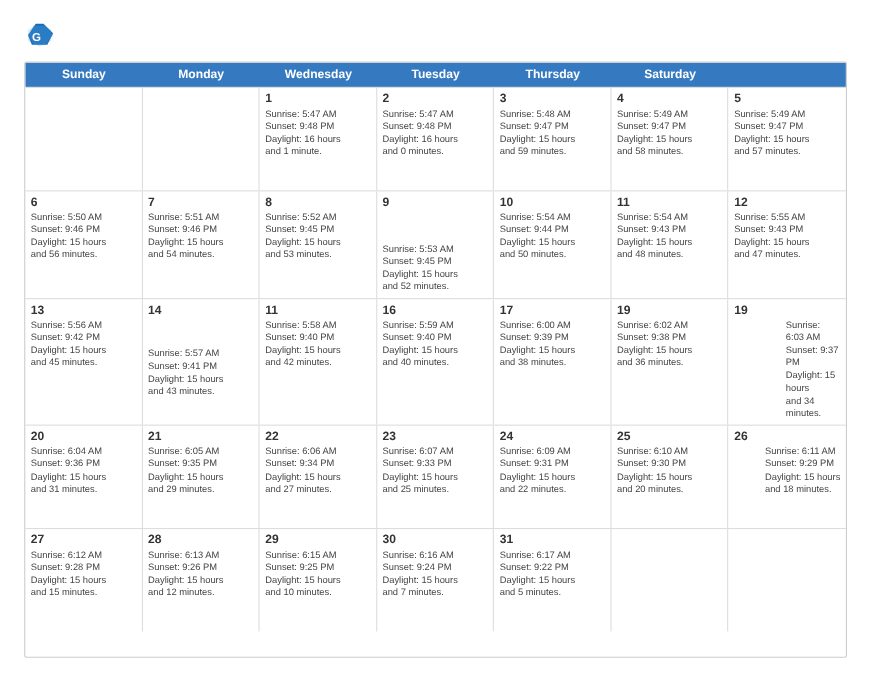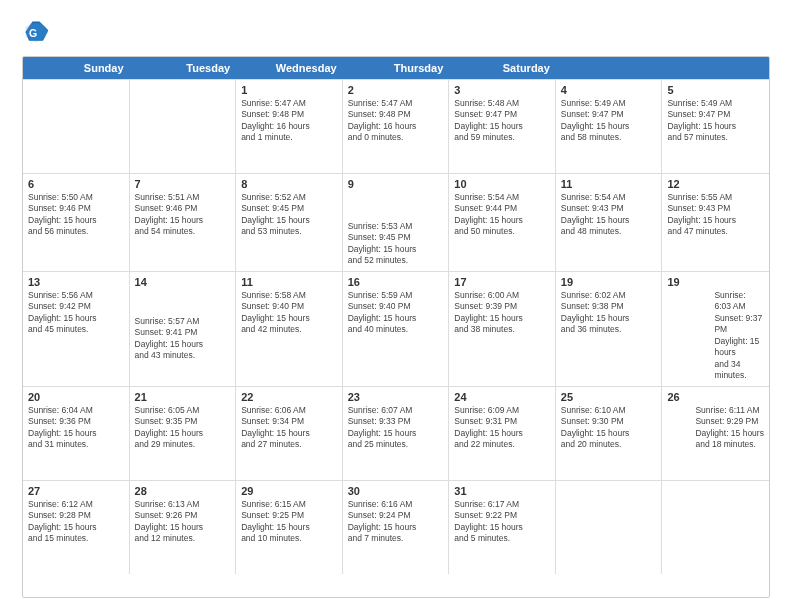--- a/index.html
+++ b/index.html
@@ -62,21 +62,21 @@
     .cal-header {
       display: grid;
       grid-template-columns: repeat(7, 1fr);
       background: #3579c1;
     }
     .cal-header-cell {
       color: #fff;
       font-size: 11px;
       font-weight: bold;
       padding: 5px 6px;
-      text-align: right;
+      text-align: center;
     }
     .cal-body {
       display: flex;
       flex-direction: column;
     }
     .cal-week {
       display: grid;
       grid-template-columns: repeat(7, 1fr);
       border-top: 1px solid #ddd;
       flex: 1;
@@ -119,22 +119,23 @@
     </div>
     <div class="title-area">
       <div class="month-title"></div>
       <div class="location"></div>
     </div>
   </div>
 
   <div class="calendar">
     <div class="cal-header" id="cal-header">
         <div class="cal-header-cell">Sunday</div>
+        <div class="cal-header-cell">Monday</div>
+        <div class="cal-header-cell">Wednesday</div>
         <div class="cal-header-cell">Tuesday</div>
-        <div class="cal-header-cell">Wednesday</div>
         <div class="cal-header-cell">Thursday</div>
         <div class="cal-header-cell">Saturday</div>
       </div>
     <div class="cal-body" id="cal-body">
         <div class="cal-week" style="min-height: 94px;">
           <div class="cal-cell"></div>
           <div class="cal-cell"></div>
           <div class="cal-cell">
             <div class="cell-day">1</div>
             <div class="cell-info" style="white-space: pre-line;">Sunrise: 5:47 AM

